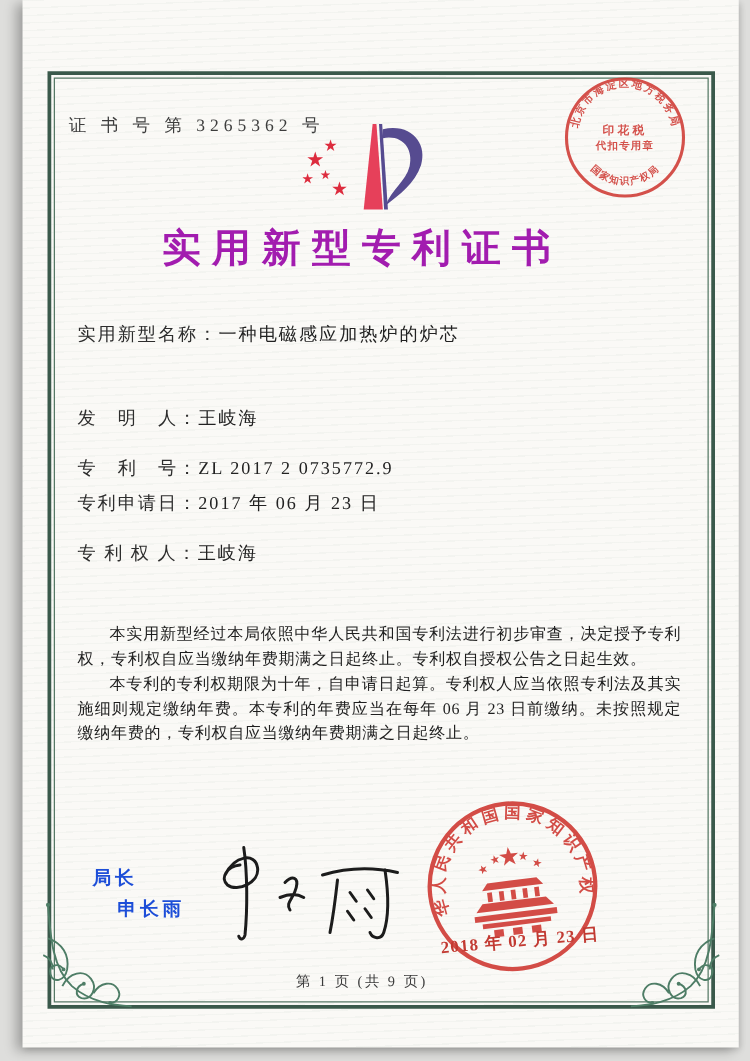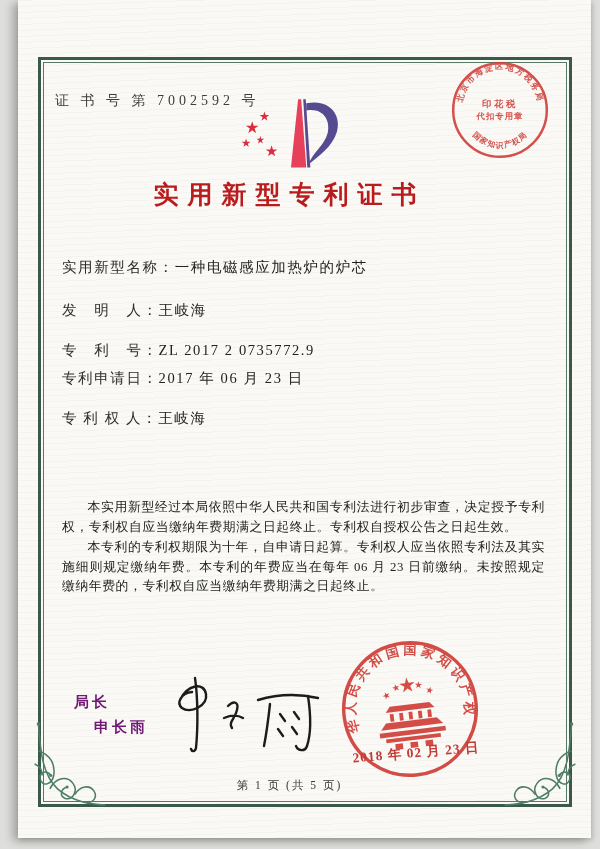--- a/index.html
+++ b/index.html
@@ -32,37 +32,37 @@
     border:1px solid #567966;
   }
   .cert-no {
     position:absolute; left:37px; top:92px;
     font-size:14px; letter-spacing:4px; color:#3d3d3d;
   }
   .tax-stamp { position:absolute; left:430px; top:58px; width:104px; height:104px; opacity:0.88; }
   .logo { position:absolute; left:224px; top:96px; width:102px; height:80px; }
   .title {
     position:absolute; left:0; right:30px; top:178px; text-align:center;
-    font-size:25px; font-weight:bold; letter-spacing:9px; color:#b91c1c;
+    font-size:31px; font-weight:bold; letter-spacing:9px; color:#a21caf;
   }
   .fields { position:absolute; left:44px; top:258px; right:60px; }
   .field { font-size:14.5px; color:#2d2d2d; letter-spacing:1.6px; margin-bottom:21px; white-space:nowrap; }
-  .field:nth-child(1) { margin-bottom:24px; }
+  .field:nth-child(1) { margin-bottom:48px; }
   .field:nth-child(3) { margin-bottom:9px; }
   .field .label { color:#2d2d2d; }
   .field .value { color:#222; }
   .paragraphs { position:absolute; left:44px; right:46px; top:498px; }
   .paragraphs p {
     font-size:12.8px; line-height:19.6px; letter-spacing:0.6px;
     text-align:justify; text-indent:2em; color:#1e1e1e; margin-bottom:1px;
   }
   .sig-title, .sig-name {
     position:absolute; left:56px;
     font-family:"Liberation Sans","DejaVu Sans",sans-serif;
-    font-weight:bold; font-size:15px; letter-spacing:3px; color:#701a75;
+    font-weight:bold; font-size:15px; letter-spacing:3px; color:#1d4ed8;
   }
   .sig-title { top:693px; }
   .sig-name  { top:718px;margin-left:20px; }
   .signature { position:absolute; left:148px; top:672px; width:160px; height:82px; }
   .big-seal { position:absolute; left:321px; top:638px; width:142px; height:142px; opacity:0.9; transform:rotate(-7deg); }
   .seal-date {
     position:absolute; left:318px; top:744px; width:160px; text-align:center;
     font-size:13.5px; color:#c23a32; letter-spacing:1px;
     transform:rotate(-5deg); font-weight:bold;
   }
@@ -81,21 +81,21 @@
 <svg class="hidden-defs" aria-hidden="true">
   <defs>
     <path id="st" d="M0,-1 L0.2245,-0.309 L0.9511,-0.309 L0.3633,0.118 L0.5878,0.809 L0,0.382 L-0.5878,0.809 L-0.3633,0.118 L-0.9511,-0.309 L-0.2245,-0.309 Z"></path>
   </defs>
 </svg>
 
 <div class="page">
 
   <div class="frame"></div>
 
-  <div class="cert-no">证 书 号 第 7002592 号</div>
+  <div class="cert-no">证 书 号 第 3265362 号</div>
 
   <svg class="tax-stamp" viewBox="0 0 100 100">
     <circle cx="50" cy="50" r="45" fill="none" stroke="#cf3a34" stroke-width="2.4"></circle>
     <path id="tsTop" d="M14.6,56.3 A36.5,36.5 0 1 1 85.4,56.3" fill="none"></path>
     <path id="tsBot" d="M20,70 A36,36 0 0 0 80,70" fill="none"></path>
     <text font-size="8" fill="#cf3a34" letter-spacing="1.6" font-weight="bold">
       <textPath href="#tsTop" startOffset="50%" text-anchor="middle">北京市海淀区地方税务局</textPath>
     </text>
     <text font-size="7.5" fill="#cf3a34" letter-spacing="1" font-weight="bold">
       <textPath href="#tsBot" startOffset="50%" text-anchor="middle">国家知识产权局</textPath>
@@ -210,15 +210,15 @@
       <path d="M4,44 C9,46 12,50 12,56"></path>
     </g>
     <g fill="#4e7d66">
       <circle cx="8" cy="2" r="1.8"></circle>
         <circle cx="21" cy="56" r="1.6"></circle>
       <circle cx="38" cy="68" r="1.6"></circle>
         <circle cx="60" cy="84" r="1.6"></circle>
     </g>
   </svg>
 
-  <div class="footer">第 1 页 (共 5 页)</div>
+  <div class="footer">第 1 页 (共 9 页)</div>
 
 </div>
 
 </body></html>

